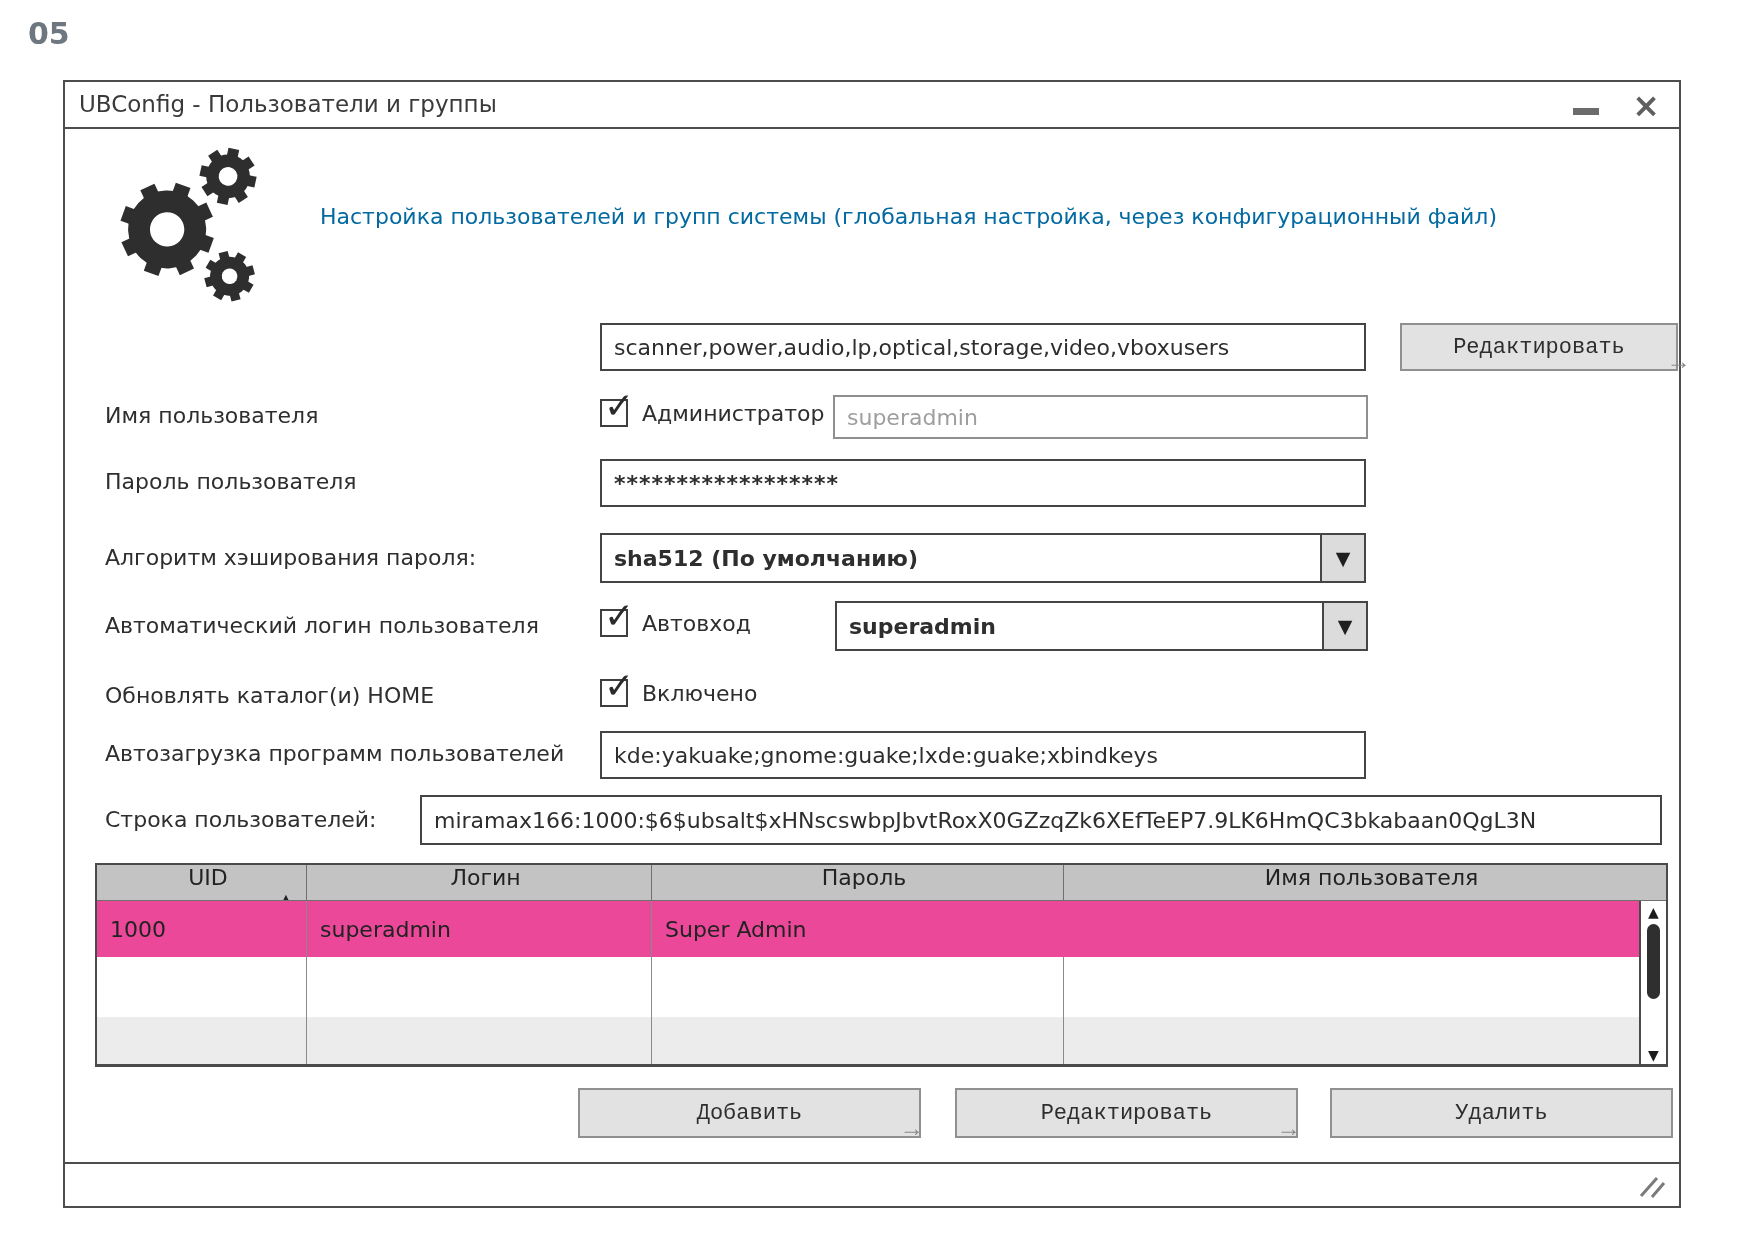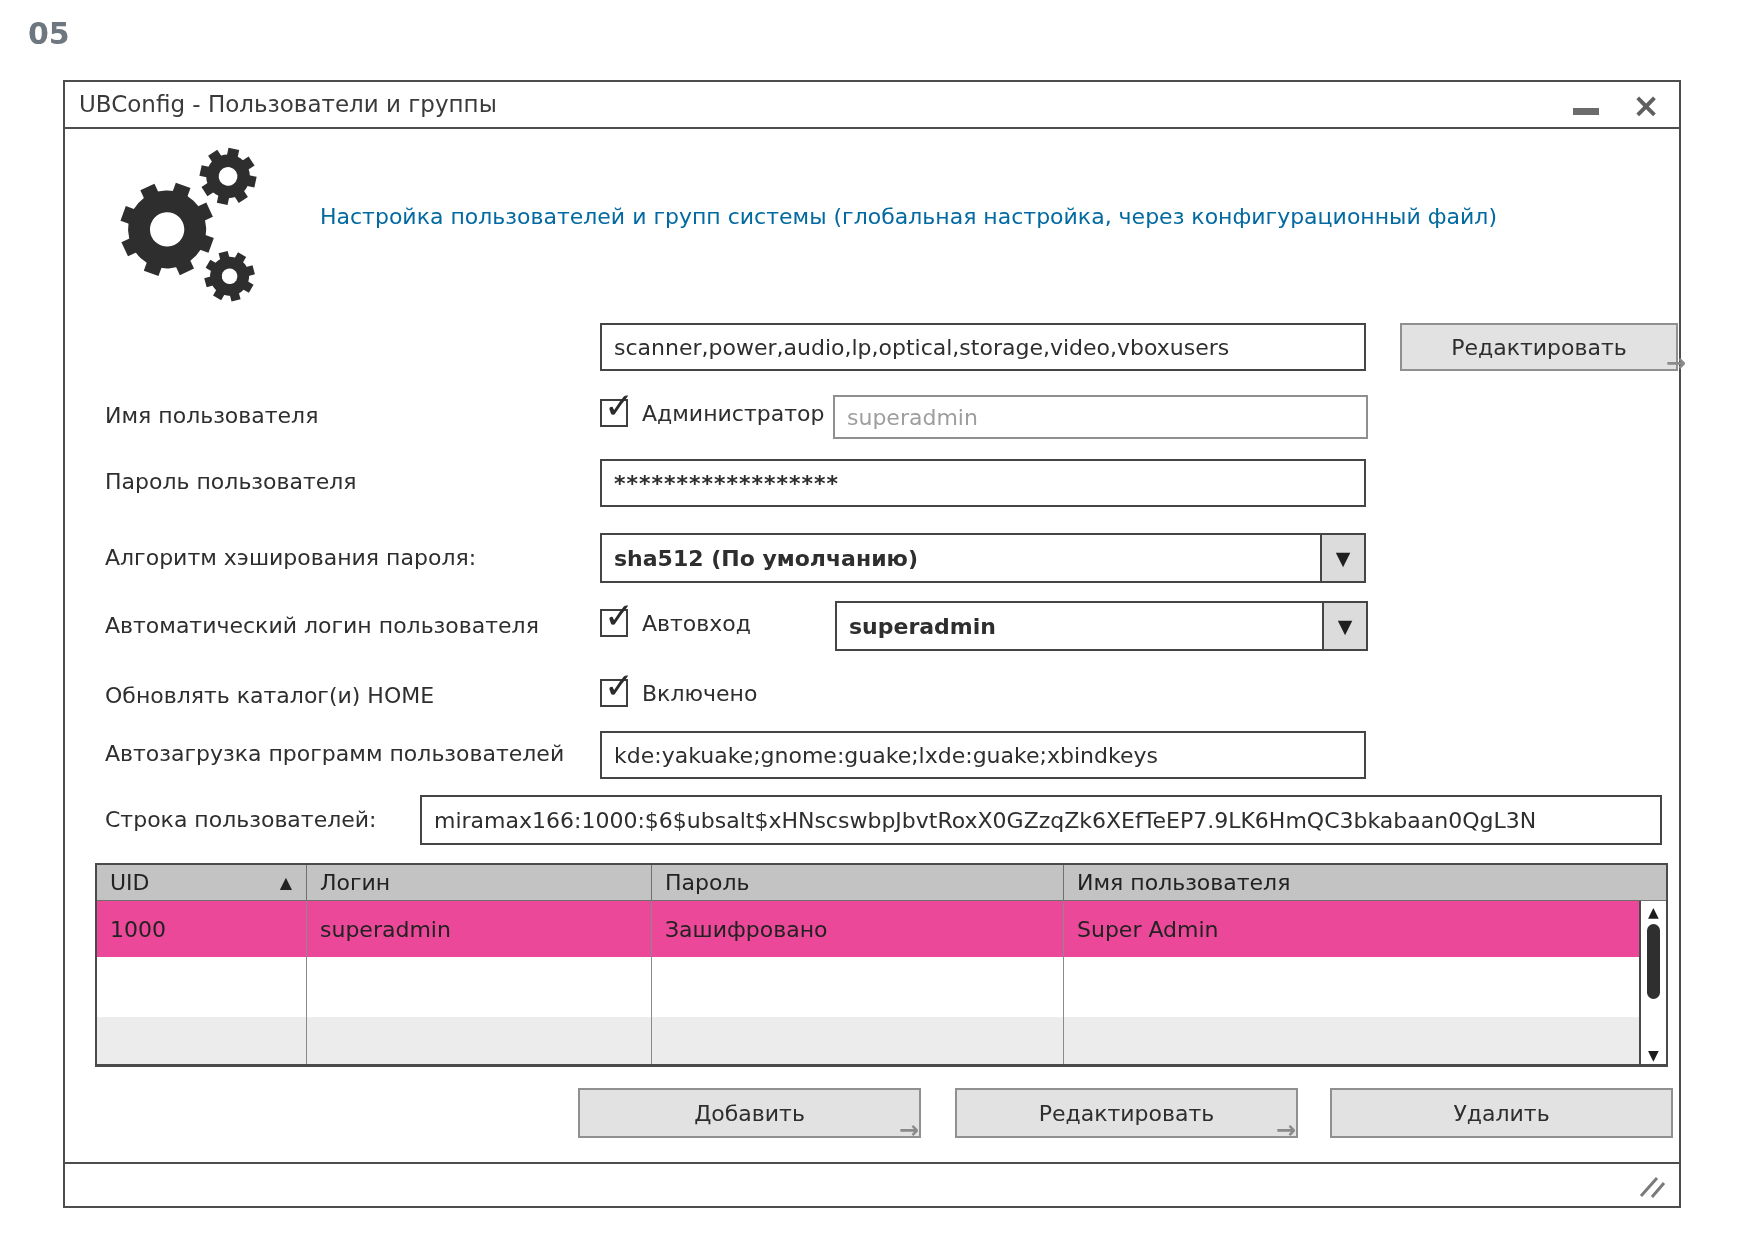--- a/index.html
+++ b/index.html
@@ -49,34 +49,34 @@
 
   
   .cb-group { position:absolute; display:flex; align-items:flex-start; gap:14px; }
   .cb-r2 { left:535px; top:317px; } .cb-r5 { left:535px; top:527px; } .cb-r6 { left:535px; top:597px; }
   .cb { position:relative; width:28px; height:28px; border:2px solid #3f3f3f; background:#fff; flex:none; }
   .cb .check { position:absolute; left:2px; top:-13px; font-size:36px; font-weight:bold; color:#2b2b2b; line-height:1; }
   .cb-label { font-size:22px; padding-top:2px; white-space:nowrap; }
 
   
   .btn { position:absolute; background:#e2e2e2; border:2px solid #909090; font-size:22px; color:#2e2e2e;
-    display:flex; align-items:center; justify-content:center; cursor:default; }
+    display:flex; align-items:center; justify-content:center; cursor:default;font-family:Liberation Mono, monospace; }
   .link-arrow { position:absolute; right:0px; bottom:-6px; color:#8a8a8a; font-size:24px; font-weight:bold; line-height:1; }
   .btn-edit-top { left:1335px; top:241px; width:278px; height:48px; }
   .btn-add  { left:513px;  top:1006px; width:343px; height:50px; }
   .btn-edit { left:890px;  top:1006px; width:343px; height:50px; }
   .btn-del  { left:1265px; top:1006px; width:343px; height:50px; }
 
   
   .utable { position:absolute; left:30px; top:781px; width:1573px; height:204px;
     border:2px solid #4a4a4a; border-bottom-width:3px; background:#fff; overflow:hidden; }
   .thead { display:grid; grid-template-columns:210px 345px 412px 1fr; height:36px;
     background:#c3c3c3; border-bottom:1px solid #6f6f6f; }
   .th { display:flex; align-items:center; padding-left:13px; font-size:22px; color:#222;
-    border-right:1px solid #6f6f6f; overflow:hidden; }
+    border-right:1px solid #6f6f6f; overflow:hidden;flex-direction:column; }
   .th:last-child { border-right:none; }
   .sort-icon { margin-left:auto; padding-right:14px; font-size:16px; color:#222; }
   .tr { display:grid; grid-template-columns:210px 345px 412px 1fr; }
   .td { padding-left:13px; display:flex; align-items:center; font-size:22px; color:#222;
     border-right:1px solid #8a8a8a; overflow:hidden; }
   .td:last-child { border-right:none; }
   .row-selected { height:56px; background:#ec4899; }
   .row-empty1 { height:60px; background:#ffffff; }
   .row-empty2 { height:48px; background:#ececec; }
 
@@ -215,21 +215,20 @@
       <div class="th">
         <span>Пароль</span>
       </div>
       <div class="th">
         <span>Имя пользователя</span>
       </div>
     </div>
     <div class="tr row-selected">
       <div class="td">1000</div>
       <div class="td">superadmin</div>
-      <div class="td">Зашифровано</div>
       <div class="td">Super Admin</div>
     </div>
     <div class="tr row-empty1">
       <div class="td"></div>
         <div class="td"></div>
       <div class="td"></div>
         <div class="td"></div>
     </div>
     <div class="tr row-empty2">
       <div class="td"></div>

